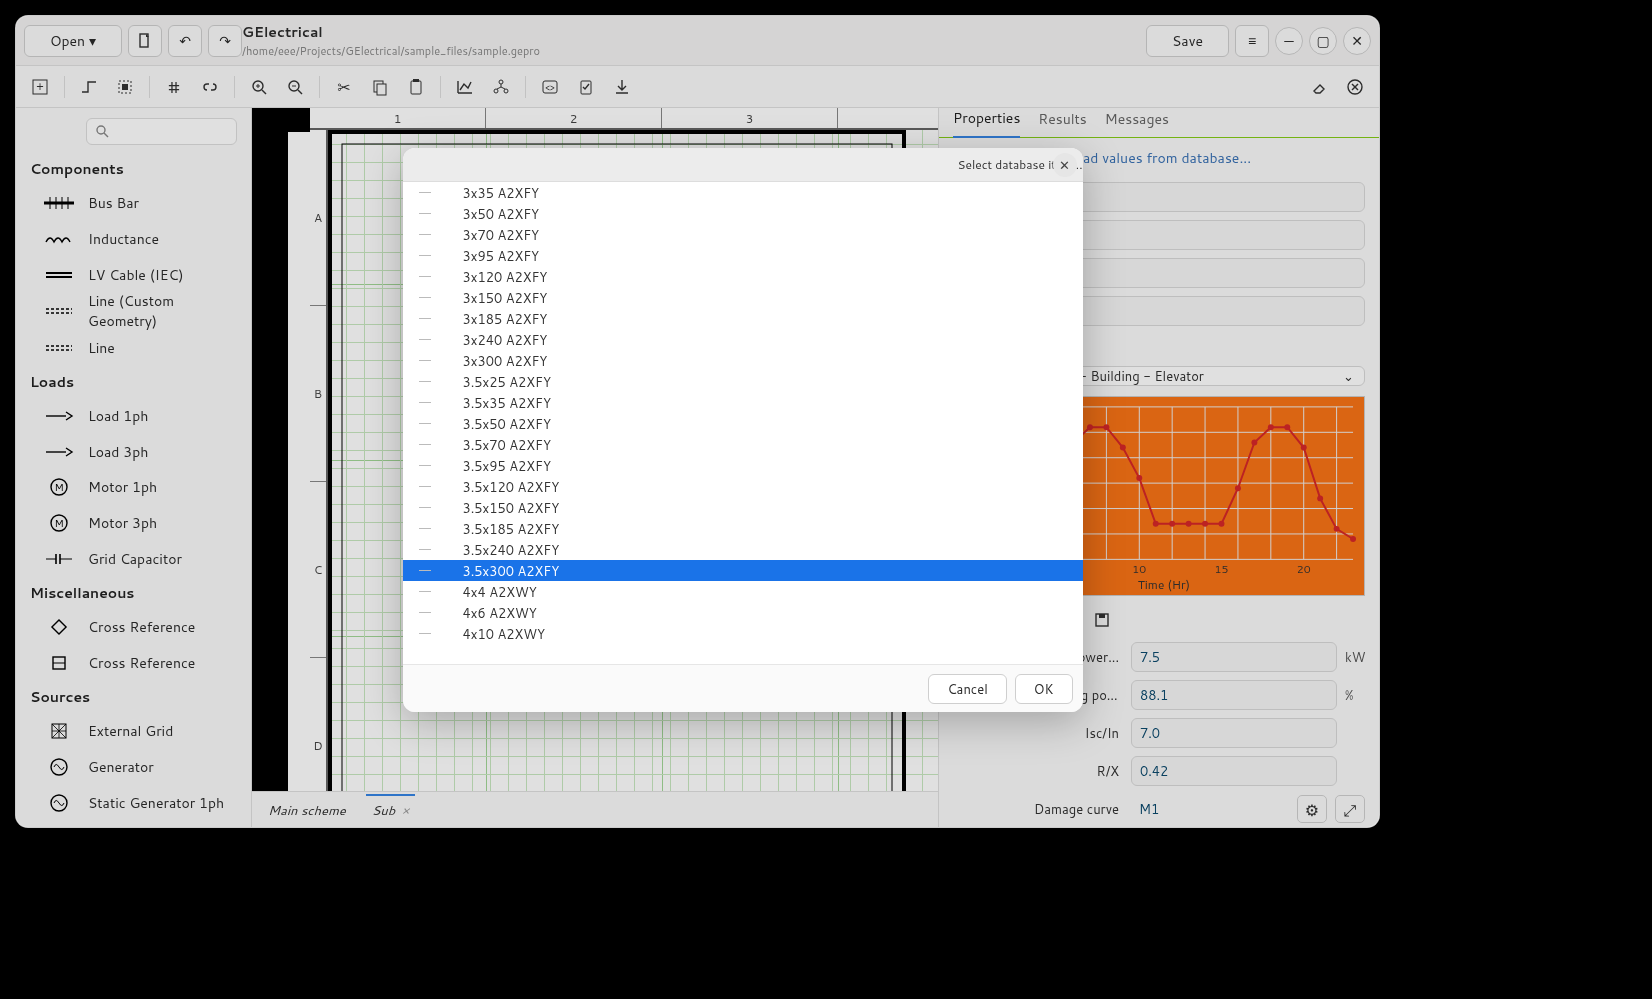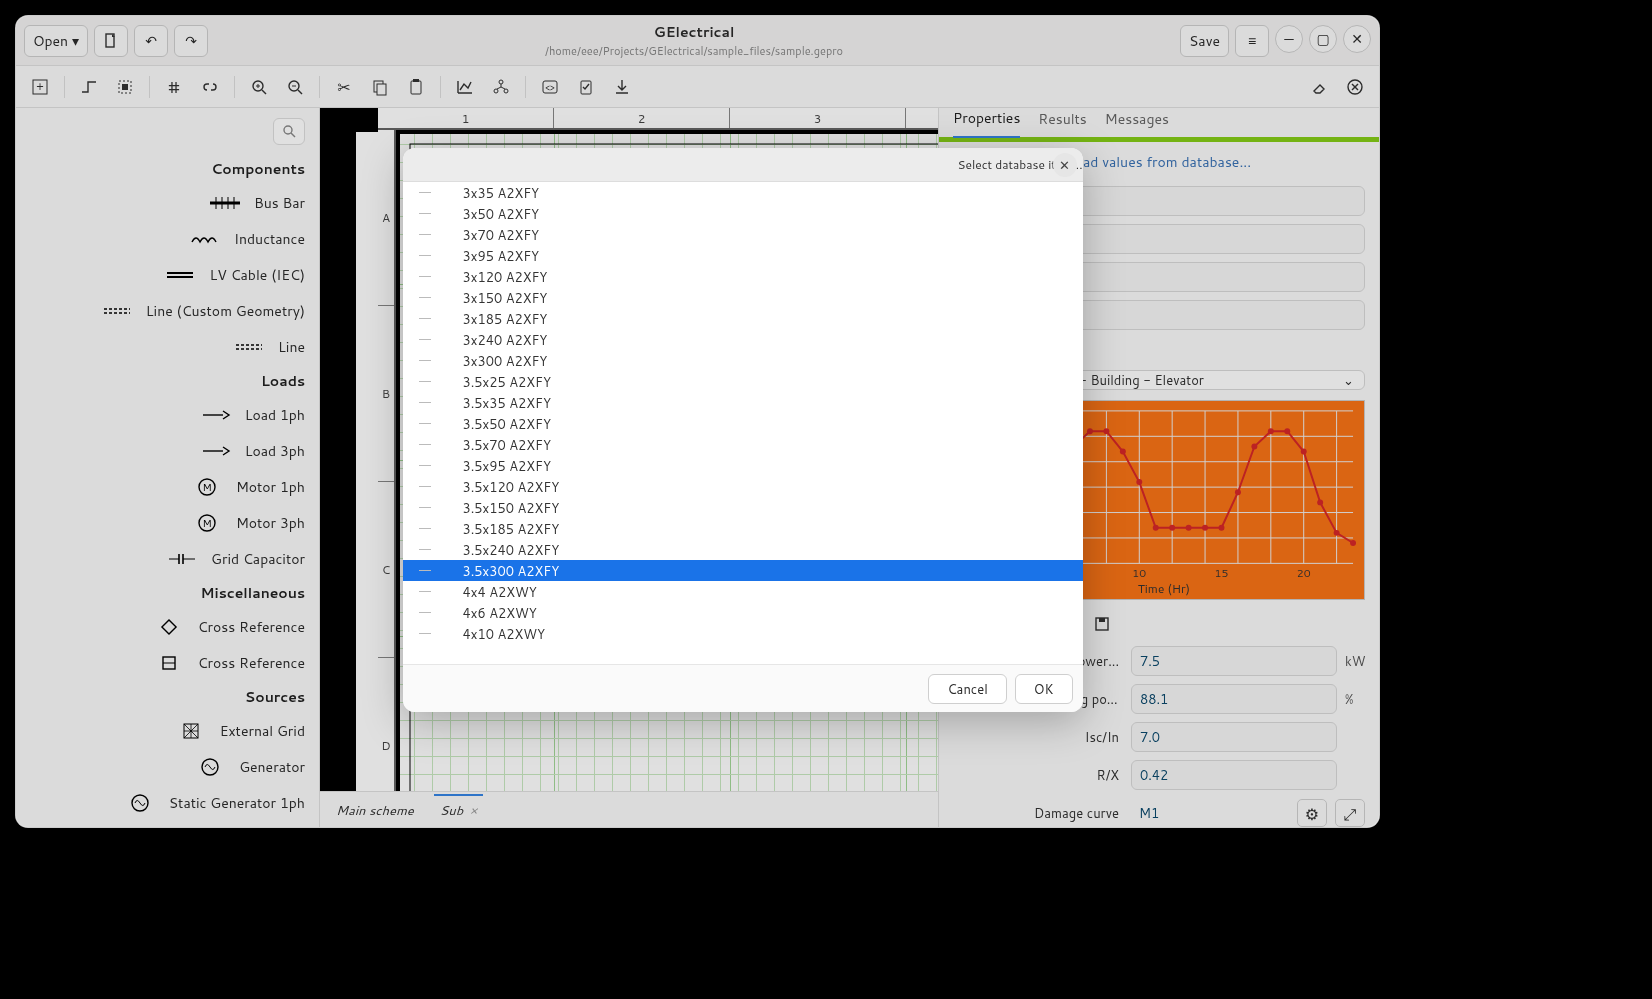--- a/index.html
+++ b/index.html
@@ -1,32 +1,32 @@
 <!DOCTYPE html>
 <html><head>
 <meta charset="utf-8">
 <style>
 * { box-sizing: border-box; margin: 0; padding: 0; font-family: -apple-system, "Segoe UI", Cantarell, Ubuntu, sans-serif; }
 html, body { width: 100%; height: 100%; background: #000; }
 .screen { position: absolute; left: 16px; top: 16px; width: 1363px; height: 811px; background: #fafafa; border-radius: 12px; overflow: hidden; box-shadow: 0 0 0 1px #ccc; display: flex; flex-direction: column; }
 .titlebar { height: 50px; display: flex; align-items: center; padding: 0 8px; background: #f3f2f2; border-bottom: 1px solid #e0e0e0; }
 .titlebar .left { display: flex; gap: 6px; align-items: center; }
-.btn { border: 1px solid #cfcfcf; background: #fafafa; border-radius: 6px; height: 32px; display: inline-flex; align-items: center; justify-content: center; padding: 0 8px; font-size: 14px; color: #2c2c2c; }
+.btn { border: 1px solid #cfcfcf; background: #fafafa; border-radius: 6px; height: 32px; display: inline-flex; align-items: center; justify-content: center; padding: 0 25px; font-size: 14px; color: #2c2c2c; }
 .btn.icon { width: 34px; padding: 0; }
 .btn.round { width: 28px; height: 28px; border-radius: 50%; padding: 0; }
-.titlebar .center { flex: 1; text-align: center; }
+.titlebar .center { flex: 1; text-align: left; }
 .apptitle { font-size: 14px; font-weight: 600; color: #2c2c2c; }
 .apppath { font-size: 11px; color: #888; margin-top: 1px; }
-.titlebar .right { display: flex; gap: 6px; }
+.titlebar .right { display: flex; gap: 6px; align-items: center; }
 .toolbar { height: 42px; display: flex; align-items: center; padding: 0 8px; gap: 4px; background: #fafafa; border-bottom: 1px solid #e0e0e0; }
 .toolbar .sep { width: 1px; height: 22px; background: #ddd; margin: 0 4px; }
 .tbbtn { width: 32px; height: 30px; border-radius: 5px; display: flex; align-items: center; justify-content: center; color: #333; }
 .toolbar .spacer { flex: 1; }
 .mainrow { flex: 1; display: flex; overflow: hidden; background: #fafafa; }
-.sidebar-left { width: 304px; border-right: 1px solid #e0e0e0; display: flex; flex-direction: column; padding: 6px 0; overflow-y: hidden; align-items: flex-end; }
+.sidebar-left { width: 236px; border-right: 1px solid #e0e0e0; display: flex; flex-direction: column; padding: 6px 0; overflow-y: hidden; }
 .searchbox { margin: 4px 14px 8px 70px; height: 28px; border: 1px solid #ddd; border-radius: 6px; display: flex; align-items: center; padding: 0 8px; color: #888; background: #fff; }
 .comp-head { font-weight: 600; font-size: 14px; padding: 6px 14px; color: #222; }
 .comp-item { display: flex; align-items: center; gap: 14px; padding: 6px 14px 6px 28px; font-size: 14px; color: #2c2c2c; height: 37px; }
 .comp-icon { width: 30px; height: 20px; display: flex; align-items: center; justify-content: center; color: #222; }
 .canvas-area { flex: 1; display: flex; flex-direction: column; border-right: 1px solid #e0e0e0; position: relative; }
 .canvas { flex: 1; position: relative; overflow: hidden; background: #fff; }
 .grid-bg { position: absolute; inset: 0; background-image:
   linear-gradient(#c8e8c0 1px, transparent 1px),
   linear-gradient(90deg, #c8e8c0 1px, transparent 1px),
   linear-gradient(#a3d898 1px, transparent 1px),
@@ -38,21 +38,21 @@
 .ruler-top .cell { width: 176px; border-right: 1px solid #888; text-align: center; font-size: 12px; line-height: 22px; color: #444; }
 .ruler-left { position: absolute; left: 58px; top: 22px; bottom: 0; width: 18px; background: #fff; border-right: 2px solid #666; }
 .ruler-left .cell { height: 176px; border-bottom: 1px solid #888; writing-mode: horizontal-tb; text-align: center; font-size: 12px; color: #444; display: flex; align-items: center; justify-content: center; }
 .black-strip { position: absolute; left: 0; top: 0; width: 36px; bottom: 0; background: #000; }
 .black-top { position: absolute; left: 0; top: 0; width: 58px; height: 24px; background: #000; }
 .canvas-tabs { height: 36px; border-top: 1px solid #e0e0e0; display: flex; align-items: center; padding: 0 10px; gap: 14px; background: #fafafa; font-style: italic; }
 .ctab { font-size: 13px; color: #333; padding: 6px 6px; position: relative; }
 .ctab.active::after { content: ""; position: absolute; left: 0; right: 0; top: -1px; height: 2px; background: #3584e4; }
 .ctab .x { margin-left: 6px; color: #999; }
 .panel-right { width: 440px; display: flex; flex-direction: column; overflow: hidden; background: #fafafa; }
-.rtabs { height: 36px; display: flex; align-items: center; gap: 18px; padding: 0 14px; border-bottom: 5px solid #84cc16; }
+.rtabs { height: 36px; display: flex; align-items: center; gap: 18px; padding: 0 14px; border-bottom: 1px solid #84cc16; }
 .rtab { font-size: 14px; color: #666; padding-bottom: 8px; }
 .rtab.active { color: #222; border-bottom: 2px solid #3584e4; margin-bottom: -1px; }
 .linkrow { text-align: center; padding: 10px 0; color: #3a72b5; font-size: 14px; }
 .proprow { display: flex; align-items: center; padding: 4px 14px; gap: 8px; }
 .proprow label { width: 170px; font-size: 13px; color: #333; text-align: right; padding-right: 4px; white-space: nowrap; overflow: hidden; text-overflow: ellipsis; }
 .proprow .val { flex: 1; border: 1px solid #d9d9d9; border-radius: 6px; height: 30px; padding: 0 8px; font-size: 13px; color: #0c4a6e; display: flex; align-items: center; background: #f5f5f5; }
 .proprow .unit { width: 20px; font-size: 13px; color: #555; }
 .switch { width: 44px; height: 24px; border-radius: 12px; background: #3584e4; position: relative; }
 .switch::after { content: ""; position: absolute; right: 2px; top: 2px; width: 20px; height: 20px; background: #fff; border-radius: 50%; }
 .dropdown { border: 1px solid #d9d9d9; border-radius: 6px; height: 32px; margin: 4px 14px; display: flex; align-items: center; padding: 0 10px; font-size: 13px; color: #333; justify-content: space-between; background: #fff; }

